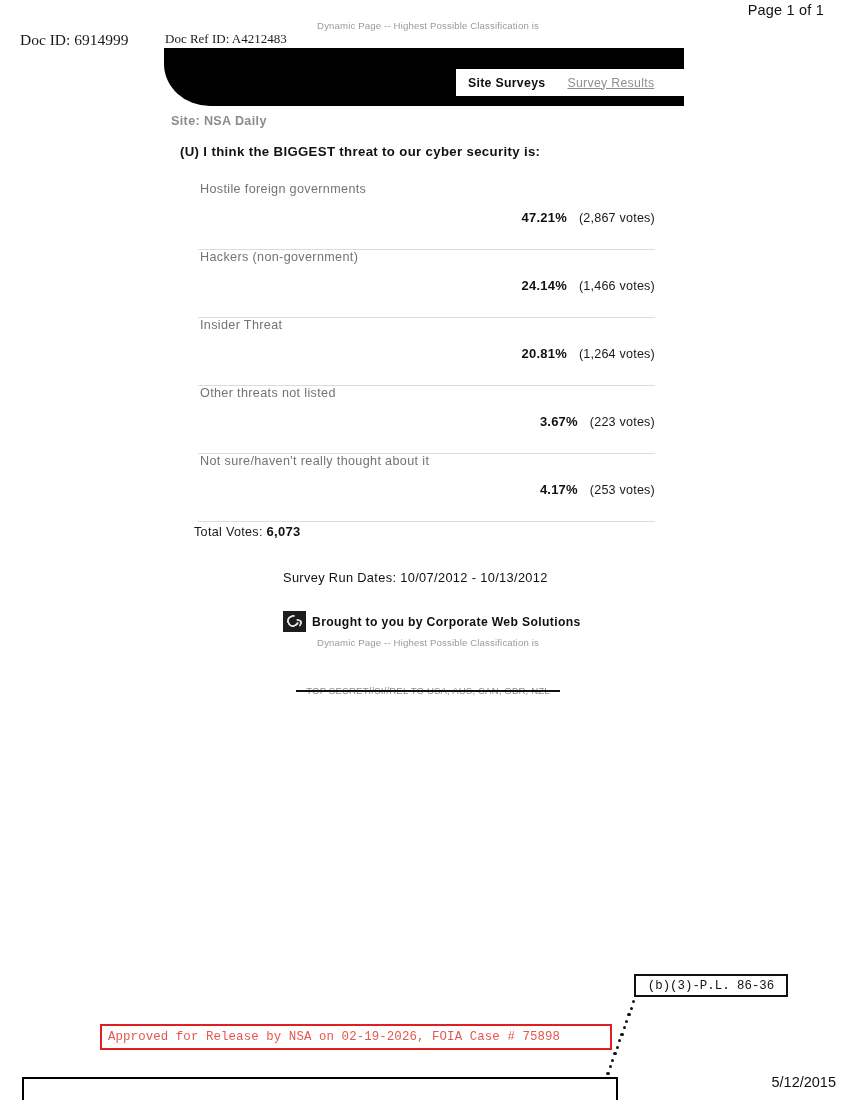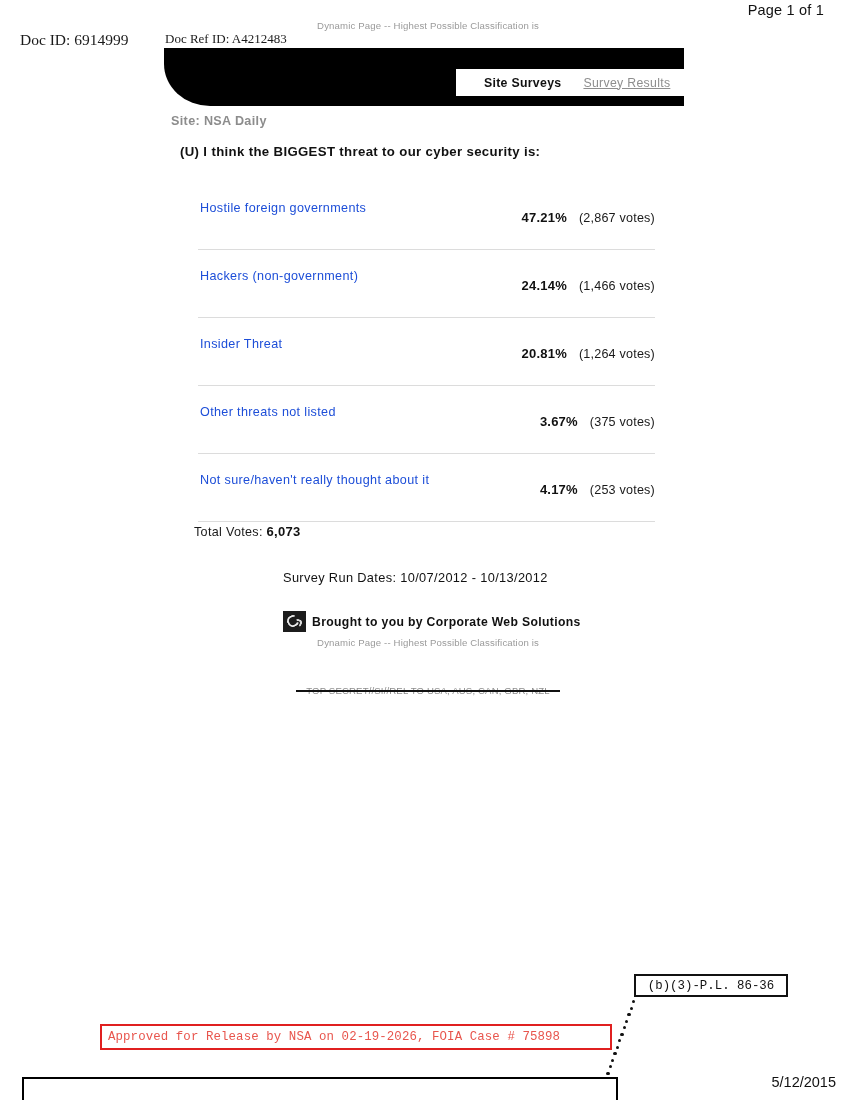--- a/index.html
+++ b/index.html
@@ -124,21 +124,21 @@
   }
   .banner-nav {
     position: absolute;
     top: 21px;
     left: 292px;
     width: 228px;
     height: 27px;
     background: #fff;
     display: flex;
     align-items: center;
-    padding-left: 28px;
+    padding-left: 12px;
     box-sizing: border-box;
   }
   .nav-current {
     font-size: 12.3px;
     font-weight: bold;
     color: #111;
     letter-spacing: .3px;
     white-space: nowrap;
   }
   .nav-link {
@@ -181,24 +181,24 @@
   .result-row {
     position: relative;
     height: 67px;
     border-bottom: 1px solid #dcdcdc;
   }
   .result-row:first-child {
     border-top: none;
   }
   .result-label {
     position: absolute;
-    top: 19px;
+    top: 0;
     left: 2px;
     font-size: 12.6px;
-    color: #1d4ed8;
+    color: #737373;
     letter-spacing: .35px;
     white-space: nowrap;
   }
   .result-stats {
     position: absolute;
     top: 26px;
     right: 0;
     white-space: nowrap;
     text-align: right;
   }
@@ -395,21 +395,21 @@
   </div>
   <div class="result-row">
     <div class="result-label">Insider Threat</div>
     <div class="result-stats">
       <span class="result-pct">20.81%</span><span class="result-votes">(1,264 votes)</span>
     </div>
   </div>
   <div class="result-row">
     <div class="result-label">Other threats not listed</div>
     <div class="result-stats">
-      <span class="result-pct">3.67%</span><span class="result-votes">(375 votes)</span>
+      <span class="result-pct">3.67%</span><span class="result-votes">(223 votes)</span>
     </div>
   </div>
   <div class="result-row">
     <div class="result-label">Not sure/haven't really thought about it</div>
     <div class="result-stats">
       <span class="result-pct">4.17%</span><span class="result-votes">(253 votes)</span>
     </div>
   </div>
 </div>
 

